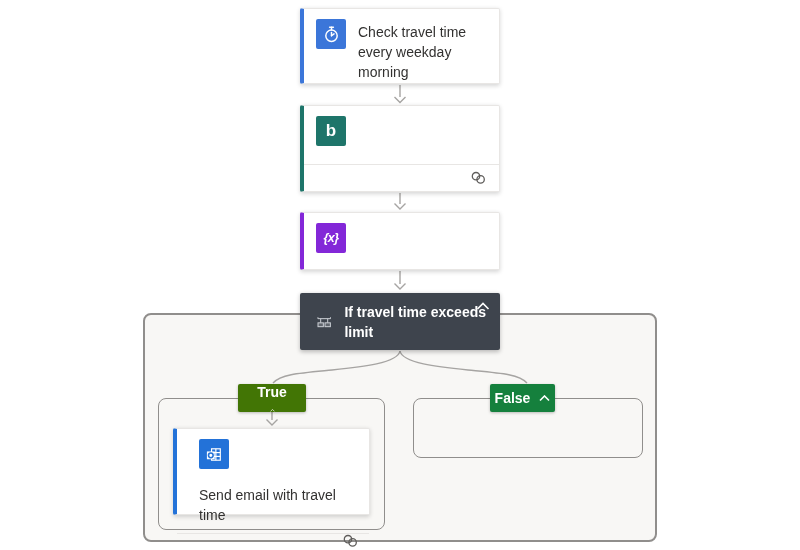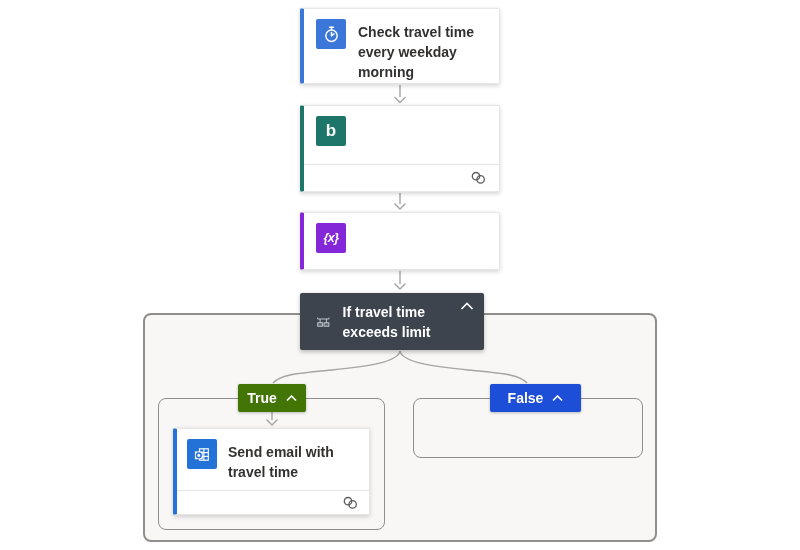--- a/index.html
+++ b/index.html
@@ -68,21 +68,21 @@
     margin-top: 2px;
     color: #fff;
   }
   .bg-blue    { background: #3b76d9; }
   .bg-teal    { background: #1e756a; }
   .bg-purple  { background: #8327d8; }
   .bg-outlook { background: #2372d8; }
 
   .card .title {
     font-size: 14px;
-    font-weight: 700;
+    font-weight: 400;
     line-height: 20px;
     color: #323130;
     padding-top: 5px;
   }
 
   .card .footer {
     border-top: 1px solid #e8e6e4;
     height: 27px;
     display: flex;
     align-items: center;
@@ -102,21 +102,21 @@
     font-weight: 700;
     font-style: italic;
     color: #fff;
     letter-spacing: -0.5px;
   }
 
   
   .condition {
     position: absolute;
     left: 300px; top: 293px;
-    width: 184px; height: 57px;
+    width: 200px; height: 57px;
     background: #3e444d;
     border-radius: 2px;
     box-shadow: 0 1.5px 4px rgba(0,0,0,0.25);
     display: flex;
     gap: 11px;
     padding: 8px 10px 8px 15px;
     align-items: center;
     z-index: 3;
     color: #fff;
   }
@@ -142,22 +142,22 @@
     align-items: center;
     justify-content: center;
     gap: 9px;
     color: #fff;
     font-size: 14px;
     font-weight: 700;
     z-index: 4;
     box-shadow: 0 1px 3px rgba(0,0,0,0.25);
     cursor: pointer;
   }
-  .badge-true  { left: 238px; top: 384px; width: 68px; background: #427505; }
-  .badge-false { left: 490px; top: 384px; width: 91px; background: #1d4ed8; }
+  .badge-true  { left: 238px; top: 384px; width: 68px; background: #427505; flex-direction: column; }
+  .badge-false { left: 490px; top: 384px; width: 65px; background: #15803d; }
 </style>
 </head>
 <body>
 
 <div class="scope" style="left:143px; top:313px; width:514px; height:229px;"></div>
 <div class="scope inner" style="left:158px; top:398px; width:227px; height:132px;"></div>
 <div class="scope inner" style="left:413px; top:398px; width:230px; height:60px;"></div>
 
 <svg id="connectors" viewBox="0 0 800 550" xmlns="http://www.w3.org/2000/svg">
   <g stroke="#a6a4a2" stroke-width="1.4" fill="none">
@@ -241,21 +241,21 @@
 </div>
 
 <div class="badge badge-false">
   <span>False</span>
   <svg width="11" height="7" viewBox="0 0 11 7" fill="none" stroke="#fff" stroke-width="1.6">
     <polyline points="1,5.5 5.5,1 10,5.5"></polyline>
   </svg>
 </div>
 
 <div class="card accent accent-outlook" style="left:173px; top:428px; width:197px; height:87px;">
-  <div class="body" style="gap:11px; padding:8px 10px;">
+  <div class="body" style="gap:11px; padding:8px 22px;flex-direction:column;">
     <div class="app-icon bg-outlook">
       <svg width="19" height="19" viewBox="0 0 18 18">
         <g fill="none" stroke="#fff" stroke-width="1.1">
           <rect x="6.2" y="3.6" width="8.3" height="10.8"></rect>
           <path d="M6.2 7.2 H14.5"></path>
           <path d="M6.2 10.8 H14.5"></path>
           <path d="M10.3 3.6 V14.4"></path>
         </g>
         <rect x="1.8" y="6.1" width="7.4" height="7.4" fill="#fff"></rect>
         <circle cx="5.5" cy="9.8" r="2.2" fill="none" stroke="#2372d8" stroke-width="1.5"></circle>

